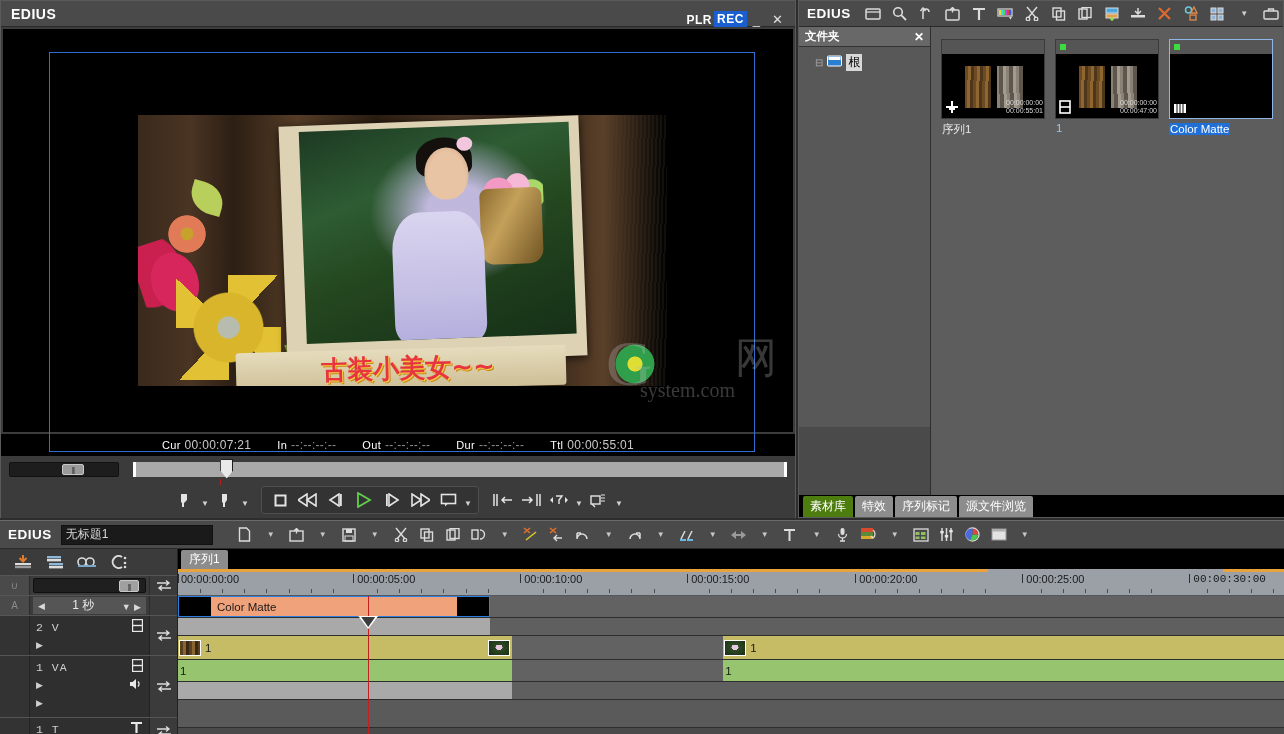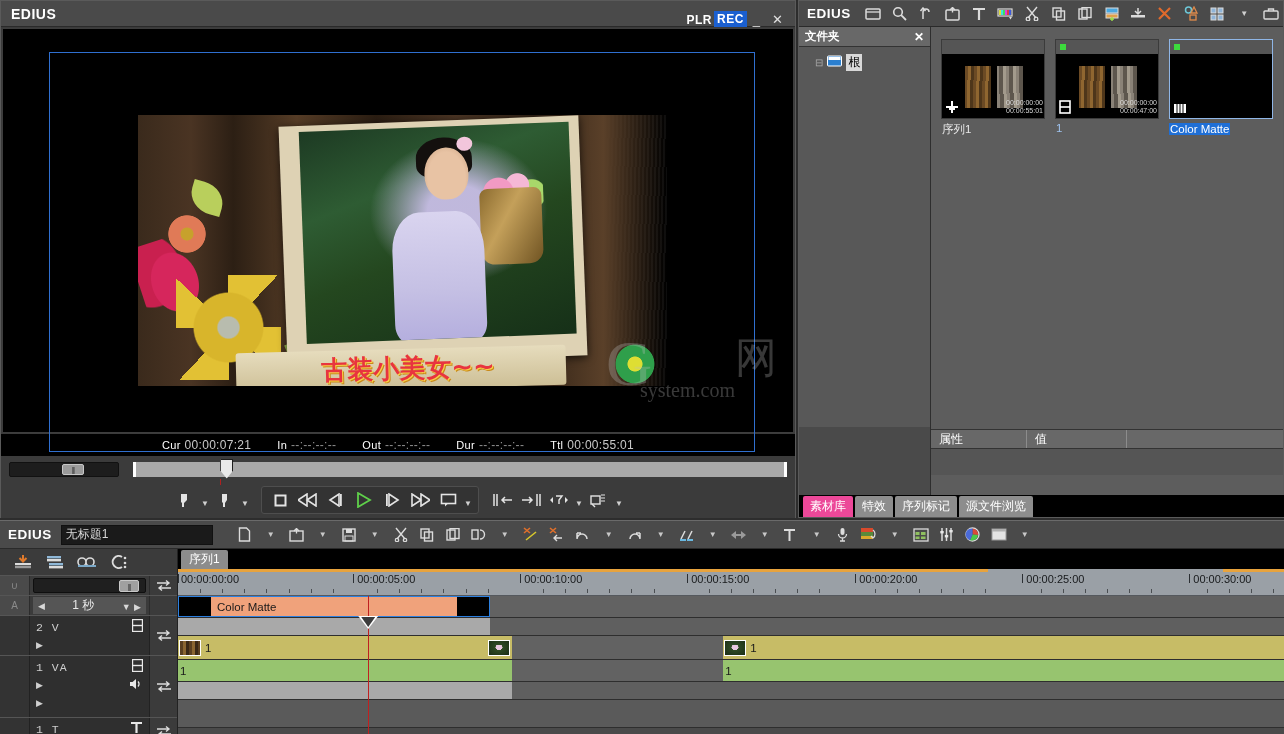--- a/index.html
+++ b/index.html
@@ -205,21 +205,21 @@
   .tree-dash { color:#aaa; font-size:10px; }
   .tree-label { background:#d8d8d8; color:#000; font-size: 12px; padding: 0 2px; }
   .folder-tabs {
     position:absolute; left: 0; bottom: 0; height: 22px; width: 486px; background:#000;
     display:flex; align-items:flex-end; gap:2px; padding-left: 4px;
   }
   .ftab {
     background:#8d8d8d; color:#fff; font-size: 12px; padding: 2px 7px;
     border-radius: 2px 2px 0 0; cursor:default;
   }
-  .ftab.active { background:#ec4899; color:#fff;margin-top:22px; }
+  .ftab.active { background:#4d7c0f; color:#fff;margin-top:22px; }
 
   .clip-pane { flex:1; background:#5d5d5d; position:relative; }
   .clip-head {
     height:20px; background:#686868; display:flex; align-items:center; gap:5px;
     padding: 0 6px; border-bottom:1px solid #333;
   }
   .clip-head-title { color:#fff; font-size: 12px; font-weight:bold; }
   .clip-grid { display:flex; gap: 10px; padding: 12px 10px; }
   .clip-card { width: 104px; }
   .clip-thumb {
@@ -700,27 +700,20 @@
                       <path d="M4 2 v9 M7 2 v9 M10 2 v9" stroke="#333" stroke-width="1.2"></path>
                     </svg>
                 </span>
                 <span class="clip-tc"></span>
               </div>
             </div>
             <div class="clip-name sel">Color Matte</div>
           </div>
         </div>
 
-        <div class="prop-pane">
-          <div class="prop-head">
-            <span class="prop-col c1">属性</span>
-            <span class="prop-col c2">值</span>
-          </div>
-          <div class="prop-rows"></div>
-        </div>
       </div>
     </div>
 
     <div class="folder-tabs">
       <div class="ftab active">素材库</div>
       <div class="ftab">特效</div>
       <div class="ftab">序列标记</div>
       <div class="ftab">源文件浏览</div>
     </div>
   </div>
@@ -1048,21 +1041,21 @@
           <div class="rlabel" style="left:16.2%;">00:00:05:00</div>
           <div class="rtick" style="left:30.9%;"></div>
           <div class="rlabel" style="left:31.3%;">00:00:10:00</div>
           <div class="rtick" style="left:46.0%;"></div>
           <div class="rlabel" style="left:46.4%;">00:00:15:00</div>
           <div class="rtick" style="left:61.2%;"></div>
           <div class="rlabel" style="left:61.6%;">00:00:20:00</div>
           <div class="rtick" style="left:76.3%;"></div>
           <div class="rlabel" style="left:76.7%;">00:00:25:00</div>
           <div class="rtick" style="left:91.4%;"></div>
-          <div class="rlabel" style="left:91.8%;">00:00:30:00</div>
+          <div class="rlabel" style="left:91.8%;font-family:Liberation Mono, monospace;">00:00:30:00</div>
 
           <div class="rminor" style="left:2%"></div>
             <div class="rminor" style="left:4%"></div>
           <div class="rminor" style="left:6%"></div>
             <div class="rminor" style="left:8%"></div>
           <div class="rminor" style="left:10%"></div>
             <div class="rminor" style="left:12%"></div>
           <div class="rminor" style="left:14%"></div>
             <div class="rminor" style="left:18%"></div>
           <div class="rminor" style="left:20%"></div>

